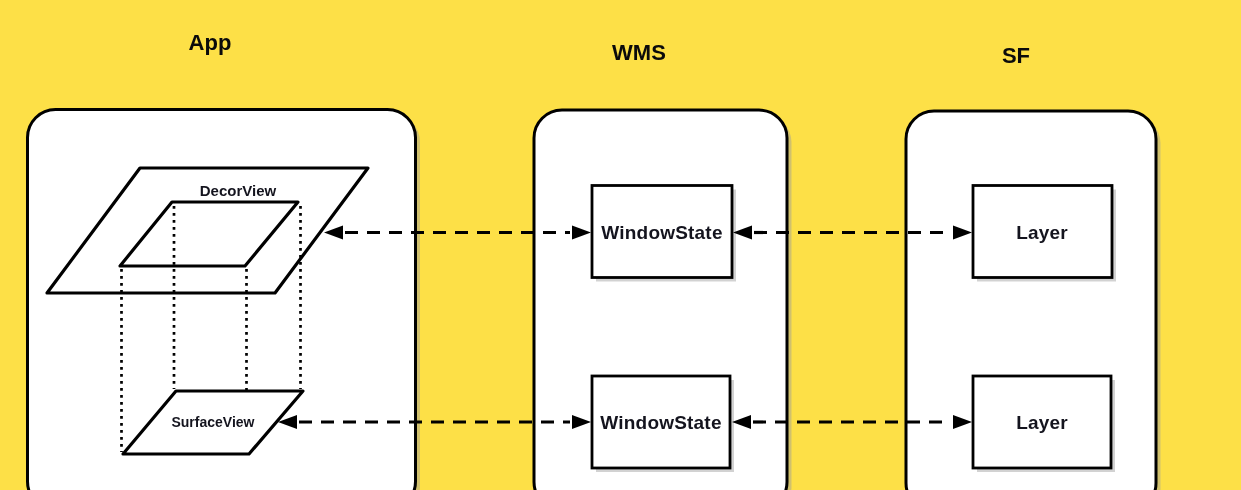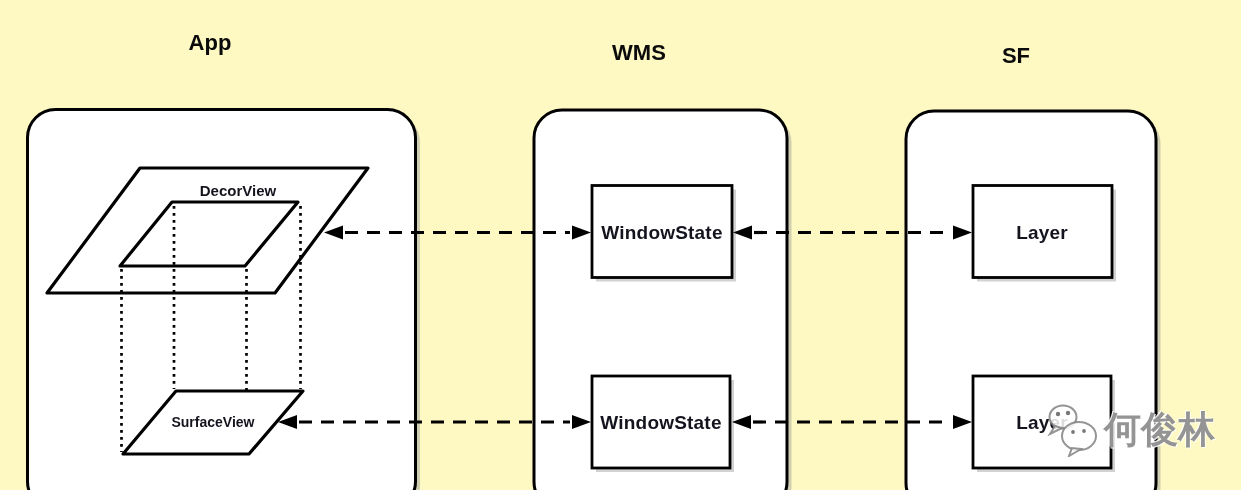--- a/index.html
+++ b/index.html
@@ -1,20 +1,20 @@
 <!DOCTYPE html>
 <html><head>
 <meta charset="utf-8">
 <style>
   html, body { margin: 0; padding: 0; background: #ffffff; }
   .stage {
     position: relative;
     width: 1241px;
     height: 490px;
-    background: #fef9c3;
+    background: #fde047;
     overflow: hidden;
     font-family: "Liberation Sans", sans-serif;
   }
   svg.diagram { position: absolute; left: 0; top: 0; }
 
   .hdr    { font: 700 22px "Liberation Sans", sans-serif; fill: #0b0b0b; }
   .boxlbl { font: 700 19px "Liberation Sans", sans-serif; fill: #14141e; letter-spacing: 0.2px; }
   .lbl15  { font: 700 15px "Liberation Sans", sans-serif; fill: #14141e; }
   .lbl14  { font: 700 14px "Liberation Sans", sans-serif; fill: #14141e; }
 
@@ -130,29 +130,14 @@
       <polygon class="ahead" points="591,422 572,415 572,429"></polygon>
     </g>
 
     <g>
       <line class="dashline" x1="753" y1="422" x2="951" y2="422"></line>
       <polygon class="ahead" points="732,422 751,415 751,429"></polygon>
       <polygon class="ahead" points="972,422 953,415 953,429"></polygon>
     </g>
   </svg>
 
-  <div class="watermark">
-    <svg width="56" height="56" viewBox="0 0 56 56">
-
-      <ellipse class="wm-bubble" cx="19" cy="16" rx="13.5" ry="11.5"></ellipse>
-      <circle class="wm-eye" cx="14" cy="13" r="2.2"></circle>
-      <circle class="wm-eye" cx="24" cy="12" r="2.2"></circle>
-      <path class="wm-bubble" d="M11,25 L6,33 L18,27 Z"></path>
-
-      <ellipse class="wm-bubble" cx="35" cy="35" rx="17" ry="14"></ellipse>
-      <circle class="wm-eye" cx="29" cy="31" r="1.9"></circle>
-      <circle class="wm-eye" cx="40" cy="30" r="1.9"></circle>
-      <path class="wm-bubble" d="M28,47 L25,55 L37,48 Z"></path>
-    </svg>
-    <span class="wm-text">何俊林</span>
-  </div>
 
 </div>
 
 </body></html>

